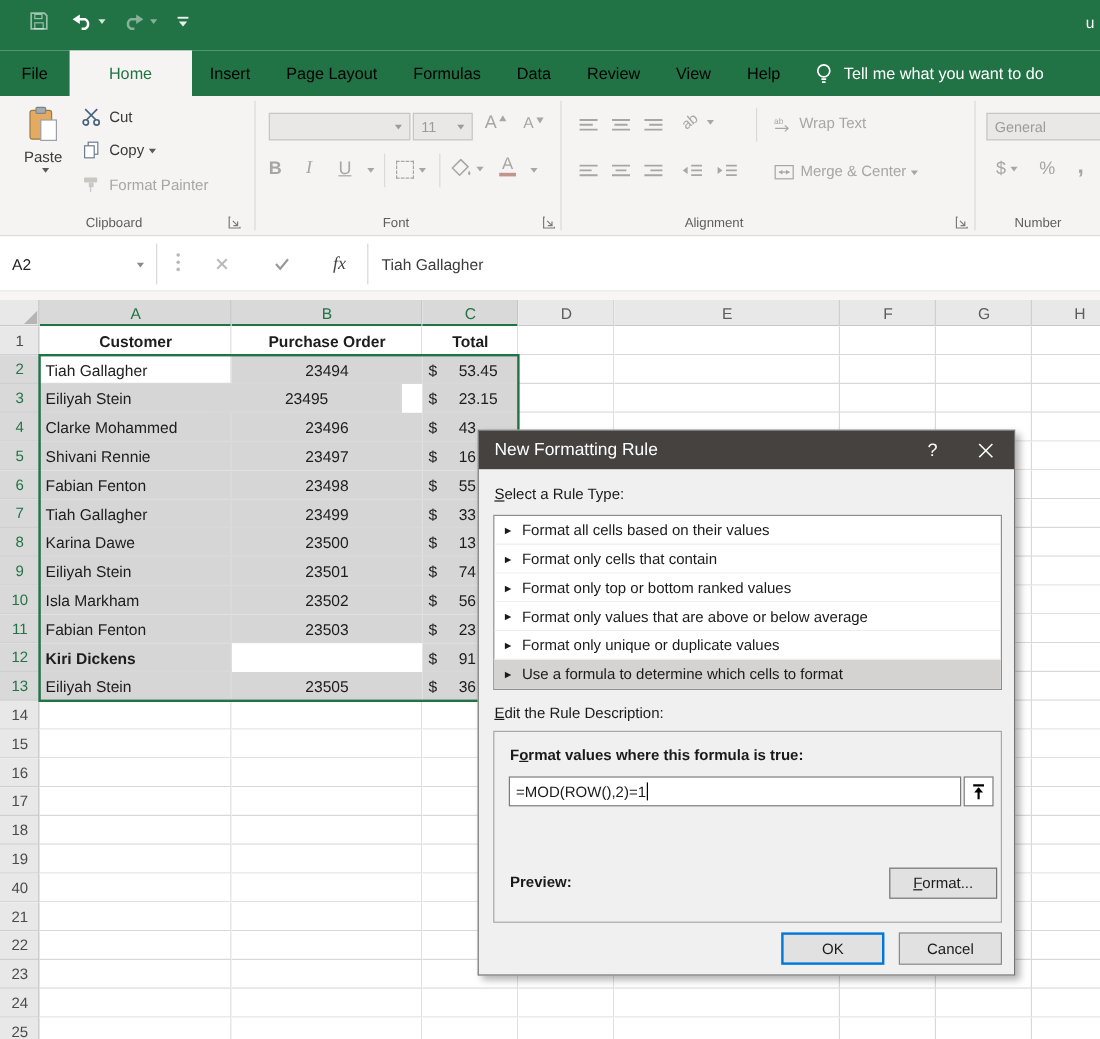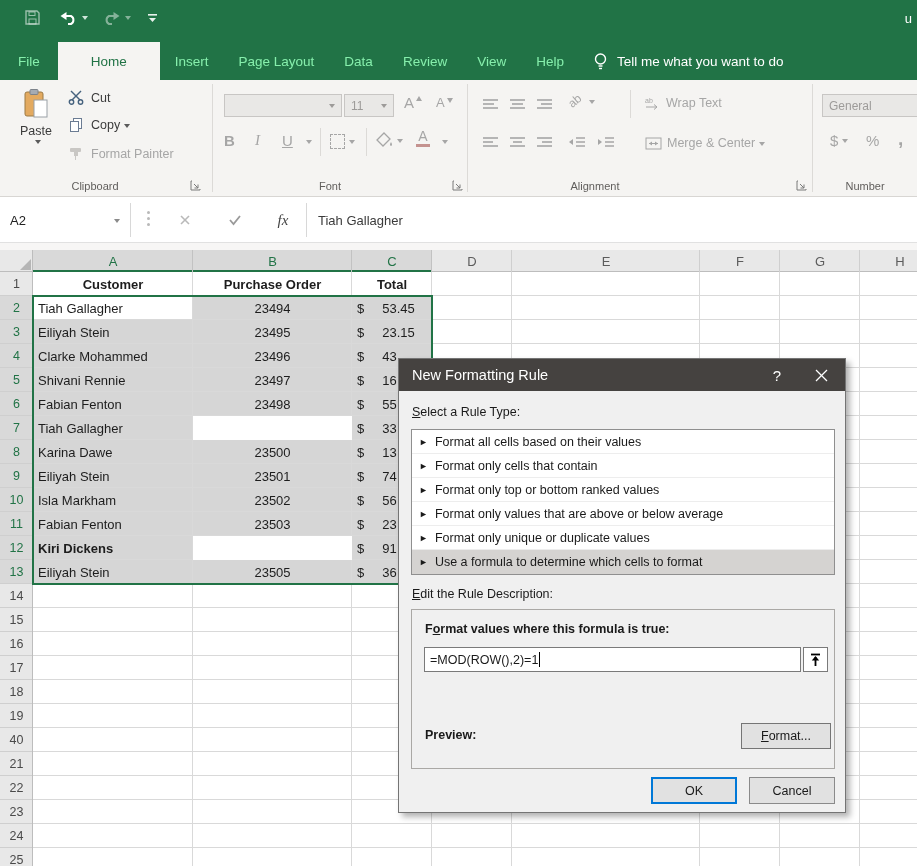--- a/index.html
+++ b/index.html
@@ -6,21 +6,21 @@
   html,body { width:917px; height:866px; overflow:hidden; }
   body { font-family:"Liberation Sans", sans-serif; position:relative; background:#fff; }
 
   
   .titlebar { position:absolute; left:0; top:0; width:917px; height:42px; background:#217346; }
   .qa { position:absolute; top:9px; display:flex; align-items:center; }
   .qa-item { margin-right:6px; display:flex; align-items:center; }
   .user-partial { position:absolute; right:5px; top:11px; color:#fff; font-size:13px; }
 
   .tabsbar { position:absolute; left:0; top:42px; width:917px; height:38px; background:#217346; display:flex; align-items:stretch; }
-  .tab { color:#86efac; font-size:13.5px; padding:0 15px; display:flex; align-items:center; cursor:default; }
+  .tab { color:#000000; font-size:13.5px; padding:0 15px; display:flex; align-items:center; cursor:default; }
   .tab.active { background:#f5f4f2; color:#217346; }
   .tellme { display:flex; align-items:center; color:#fff; font-size:13.5px; margin-left:14px; }
   .bulb { margin-right:9px; display:flex; }
 
   
   .ribbon { position:absolute; left:0; top:80px; width:917px; height:117px; background:#f5f4f2; border-bottom:1px solid #d8d6d3; }
   .gsep { position:absolute; top:4px; width:1px; height:108px; background:#dcdad7; }
   .glabel { position:absolute; top:100px; font-size:11px; color:#605e5c; text-align:center; }
   .launcher { position:absolute; top:100px; width:11px; height:11px; }
   .dis { color:#a6a6a6; }
@@ -118,20 +118,21 @@
     </span>
   </div>
   <span class="user-partial">u</span>
 </div>
 
 <div class="tabsbar">
   <div class="tab" style="padding:0 18px;">File</div>
   <div class="tab active" style="padding:0 33px;">Home</div>
   <div class="tab">Insert</div>
   <div class="tab">Page Layout</div>
+  <div class="tab">Formulas</div>
   <div class="tab">Data</div>
   <div class="tab">Review</div>
   <div class="tab">View</div>
   <div class="tab">Help</div>
   <div class="tellme">
     <span class="bulb">
       <svg width="15" height="19" viewBox="0 0 15 19">
           <circle cx="7.5" cy="7" r="5" fill="none" stroke="#fff" stroke-width="1.4"></circle>
           <line x1="5.5" y1="14" x2="9.5" y2="14" stroke="#fff" stroke-width="1.4"></line>
           <line x1="6" y1="16.5" x2="9" y2="16.5" stroke="#fff" stroke-width="1.4"></line>
@@ -418,21 +419,21 @@
       <span>$</span>
       <span class="num">53.45</span>
     </div>
     <div class="cell" style="left: 432px; top: 46px; width: 80px; height: 24px;"></div>
     <div class="cell" style="left: 512px; top: 46px; width: 188px; height: 24px;"></div>
     <div class="cell" style="left: 700px; top: 46px; width: 80px; height: 24px;"></div>
     <div class="cell" style="left: 780px; top: 46px; width: 80px; height: 24px;"></div>
     <div class="cell" style="left: 860px; top: 46px; width: 80px; height: 24px;"></div>
     <div class="rhead sel" style="top: 70px; height: 24px;">3</div>
     <div class="cell selfill" style="left: 33px; top: 70px; width: 160px; height: 24px;">Eiliyah Stein</div>
-    <div class="cell ctr selfill" style="left: 193px; top: 70px; width: 159px; height: 24px;">23495</div>
+    <div class="cell ctr selfill" style="left: 176px; top: 70px; width: 159px; height: 24px;">23495</div>
     <div class="cell money selfill" style="left: 352px; top: 70px; width: 80px; height: 24px;">
       <span>$</span>
       <span class="num">23.15</span>
     </div>
     <div class="cell" style="left: 432px; top: 70px; width: 80px; height: 24px;"></div>
     <div class="cell" style="left: 512px; top: 70px; width: 188px; height: 24px;"></div>
     <div class="cell" style="left: 700px; top: 70px; width: 80px; height: 24px;"></div>
     <div class="cell" style="left: 780px; top: 70px; width: 80px; height: 24px;"></div>
     <div class="cell" style="left: 860px; top: 70px; width: 80px; height: 24px;"></div>
     <div class="rhead sel" style="top: 94px; height: 24px;">4</div>
@@ -466,20 +467,21 @@
       <span>$</span>
       <span class="num">55</span>
     </div>
     <div class="cell" style="left: 432px; top: 142px; width: 80px; height: 24px;"></div>
     <div class="cell" style="left: 512px; top: 142px; width: 188px; height: 24px;"></div>
     <div class="cell" style="left: 700px; top: 142px; width: 80px; height: 24px;"></div>
     <div class="cell" style="left: 780px; top: 142px; width: 80px; height: 24px;"></div>
     <div class="cell" style="left: 860px; top: 142px; width: 80px; height: 24px;"></div>
     <div class="rhead sel" style="top: 166px; height: 24px;">7</div>
     <div class="cell selfill" style="left: 33px; top: 166px; width: 160px; height: 24px;">Tiah Gallagher</div>
+    <div class="cell ctr selfill" style="left: 193px; top: 166px; width: 159px; height: 24px;">23499</div>
     <div class="cell money selfill" style="left: 352px; top: 166px; width: 80px; height: 24px;">
       <span>$</span>
       <span class="num">33</span>
     </div>
     <div class="cell" style="left: 432px; top: 166px; width: 80px; height: 24px;"></div>
     <div class="cell" style="left: 512px; top: 166px; width: 188px; height: 24px;"></div>
     <div class="cell" style="left: 700px; top: 166px; width: 80px; height: 24px;"></div>
     <div class="cell" style="left: 780px; top: 166px; width: 80px; height: 24px;"></div>
     <div class="cell" style="left: 860px; top: 166px; width: 80px; height: 24px;"></div>
     <div class="rhead sel" style="top: 190px; height: 24px;">8</div>

